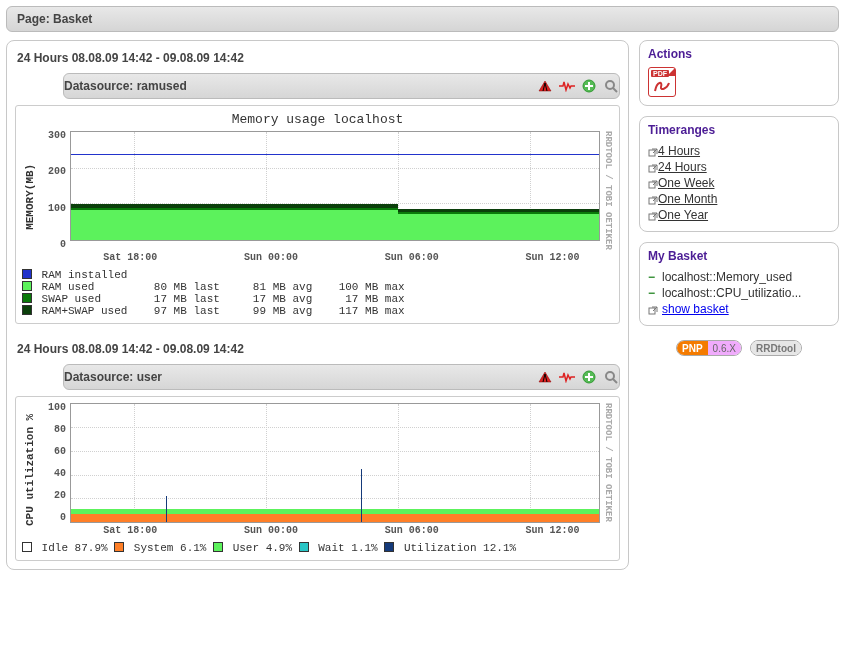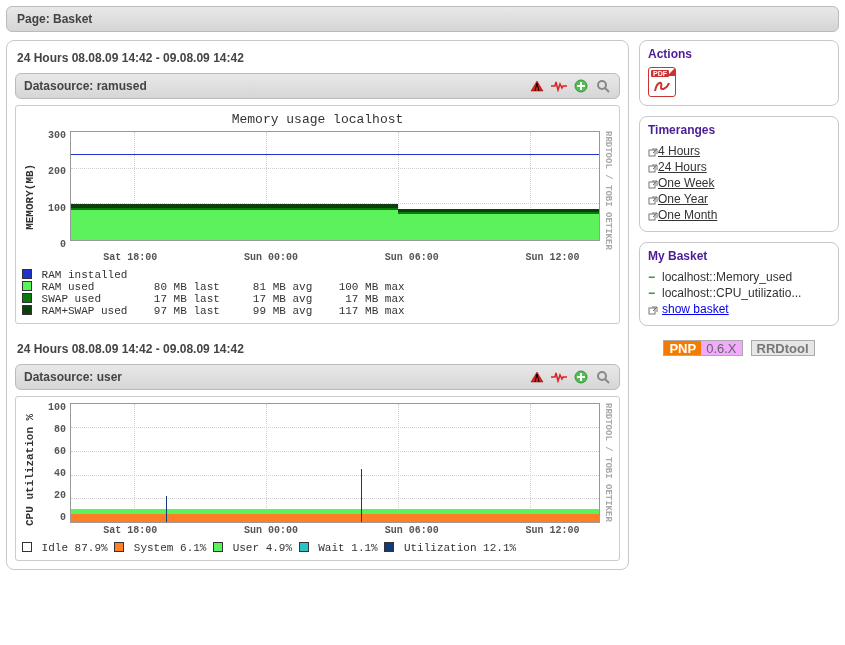--- a/index.html
+++ b/index.html
@@ -40,25 +40,26 @@
   }
   .time-title {
     font-weight: bold;
     color: #444;
     padding: 4px 2px 8px 2px;
   }
   .ds-header {
     background: linear-gradient(#e8e8e8,#d6d6d6);
     border: 1px solid #bbb;
     border-radius: 6px;
-    padding: 4px 8px;
+    padding: 4px 0;
     display: flex;
     align-items: center;
     justify-content: space-between;
     margin-bottom: 6px;
+    margin-left: 48px;
   }
   .ds-header-label { font-weight: bold; color: #444; }
   .ds-icons { display: flex; gap: 6px; align-items: center; }
   .icon-btn { width: 16px; height: 16px; display: inline-flex; align-items: center; justify-content: center; cursor: pointer; }
 
   .graph-frame {
     border: 1px solid #ccc;
     border-radius: 3px;
     padding: 6px 6px 6px 6px;
     background: #fff;
@@ -156,22 +157,22 @@
     border-style:solid; border-width:0 0 8px 8px; border-color: transparent transparent #c33 transparent;
   }
   .pdf-icon .pdf-label{
     position:absolute; top:2px; left:2px; background:#c33; color:#fff; font-size:7px; font-weight:bold; padding:0 2px; border-radius:1px;
   }
   .pdf-icon .pdf-swoosh{
     position:absolute; bottom:3px; left:4px; width:18px; height:14px;
   }
   .badges { display:flex; gap:8px; justify-content:center; padding: 4px 0;}
   .badge {
-    display:inline-flex; height:16px; font-size:13px; font-family:Arial,sans-serif;
-    border-radius:0; overflow:hidden; border:1px solid #aaa;
+    display:inline-flex; height:16px; font-size:10px; font-family:Arial,sans-serif;
+    border-radius:8px; overflow:hidden; border:1px solid #aaa;
   }
   .badge span{ display:inline-flex; align-items:center; padding:0 5px; }
   .pnp-badge .l{ background:#f47b00; color:#fff; font-weight:bold;}
   .pnp-badge .r{ background:#f0abfc; color:#666;}
   .rrd-badge .l{ background:#e6e6e6; color:#777; font-weight:bold;}
 
   
   .area-green{
     position:absolute; left:0; right:0; bottom:0;
     background:#5cf25c;
@@ -383,29 +384,29 @@
                 <path d="M9 2 L5 6" stroke="#777"></path>
               </svg></span>
             <a href="#">One Week</a>
           </li>
           <li>
             <span class="ext-icon"><svg width="10" height="10" viewBox="0 0 10 10">
                 <rect x="1" y="3" width="6" height="6" fill="none" stroke="#777"></rect>
                 <path d="M4 2 H9 V7" fill="none" stroke="#777"></path>
                 <path d="M9 2 L5 6" stroke="#777"></path>
               </svg></span>
-            <a href="#">One Year</a>
+            <a href="#">One Month</a>
           </li>
           <li>
             <span class="ext-icon"><svg width="10" height="10" viewBox="0 0 10 10">
                 <rect x="1" y="3" width="6" height="6" fill="none" stroke="#777"></rect>
                 <path d="M4 2 H9 V7" fill="none" stroke="#777"></path>
                 <path d="M9 2 L5 6" stroke="#777"></path>
               </svg></span>
-            <a href="#">One Month</a>
+            <a href="#">One Year</a>
           </li>
         </ul>
     </div>
 
     <div class="panel">
       <div class="panel-title">My Basket</div>
       <div id="basket-items">
           <div class="basket-item">
             <span class="rm">−</span>
             <span>localhost::Memory_used</span>

